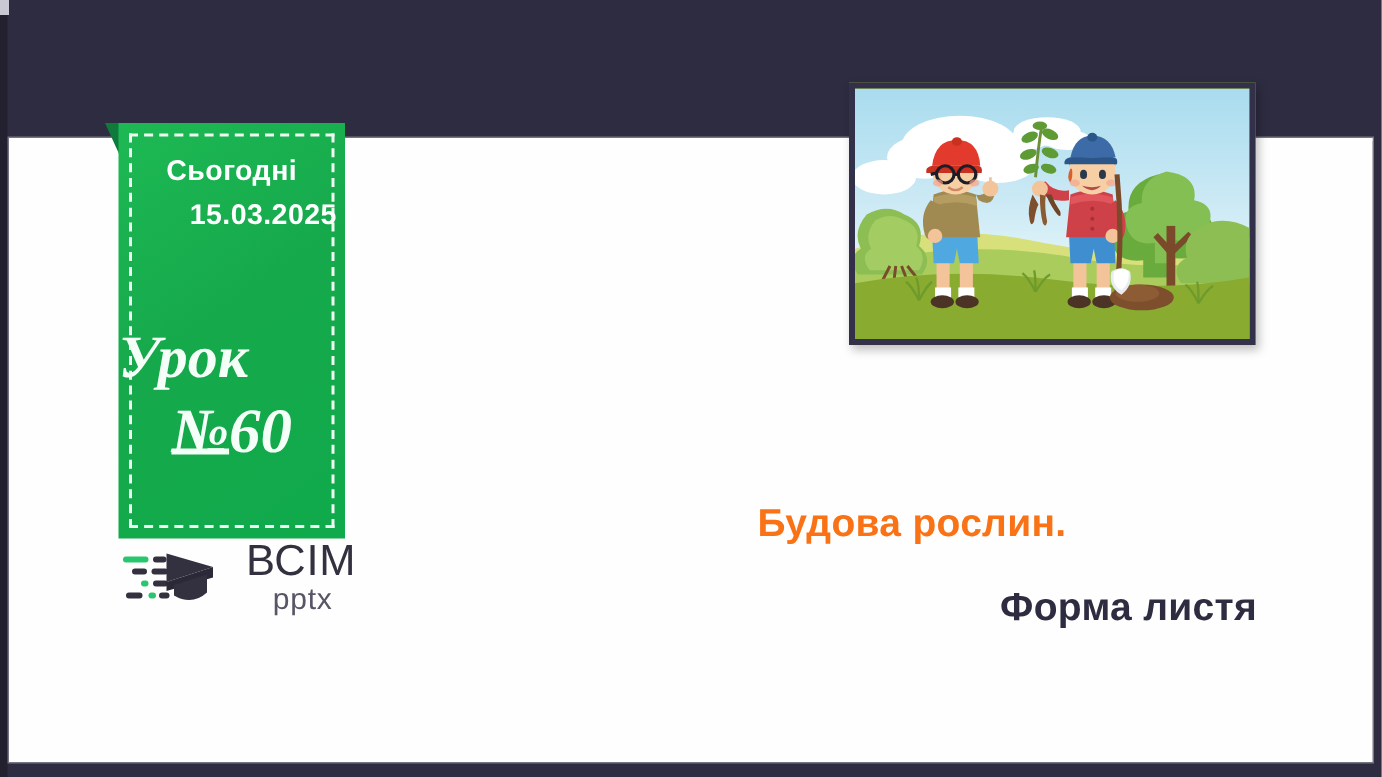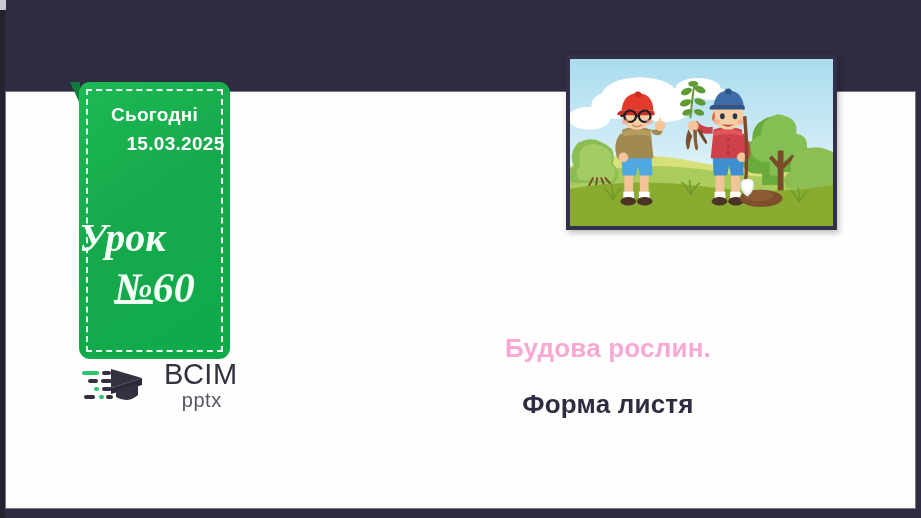--- a/index.html
+++ b/index.html
@@ -51,21 +51,20 @@
     position:absolute; left:79px; top:82px; width:151px; height:277px;
   }
   .ribbon-fold{
     position:absolute; left:-9px; top:0; width:10px; height:22px;
     background:#0f7a3c;
     clip-path:polygon(0 0,100% 0,100% 100%);
   }
   .ribbon{
     position:absolute; inset:0;
     background:linear-gradient(145deg,#1db954 0%,#16a94c 45%,#0faa4b 100%);
-    border-radius:11px;
   }
   .ribbon-dash{
     position:absolute; left:7px; top:7px; right:7px; bottom:7px;
     border:2px dashed rgba(255,255,255,.92);
   }
   .ribbon-today{
     position:absolute; left:0; right:0; top:22px;
     text-align:center;
     color:#ffffff; font-size:19px; font-weight:bold;
     letter-spacing:.3px;
@@ -112,26 +111,26 @@
   }
   .logo-sub{
     font-size:20px; color:#585566; letter-spacing:.5px; font-weight:400;
     display:block; margin-top:1px; margin-left:2px;
   }
 
   
   .main-title{
     position:absolute; left:378px; top:333px; width:460px;
     text-align:center;
-    color:#f9a8d4; font-size:26px; font-weight:bold;
+    color:#f97316; font-size:26px; font-weight:bold;
     letter-spacing:.2px;
   }
   .main-subtitle{
     position:absolute; left:378px; top:389px; width:460px;
-    text-align:center;
+    text-align:right;
     color:#2e2c40; font-size:26px; font-weight:bold;
     letter-spacing:.2px;
   }
 
   
   .illustration{
     position:absolute; left:566px; top:55px; width:271px; height:175px;
     border:4px solid #33314a;
     background:#9bbd3f;
     overflow:hidden;

